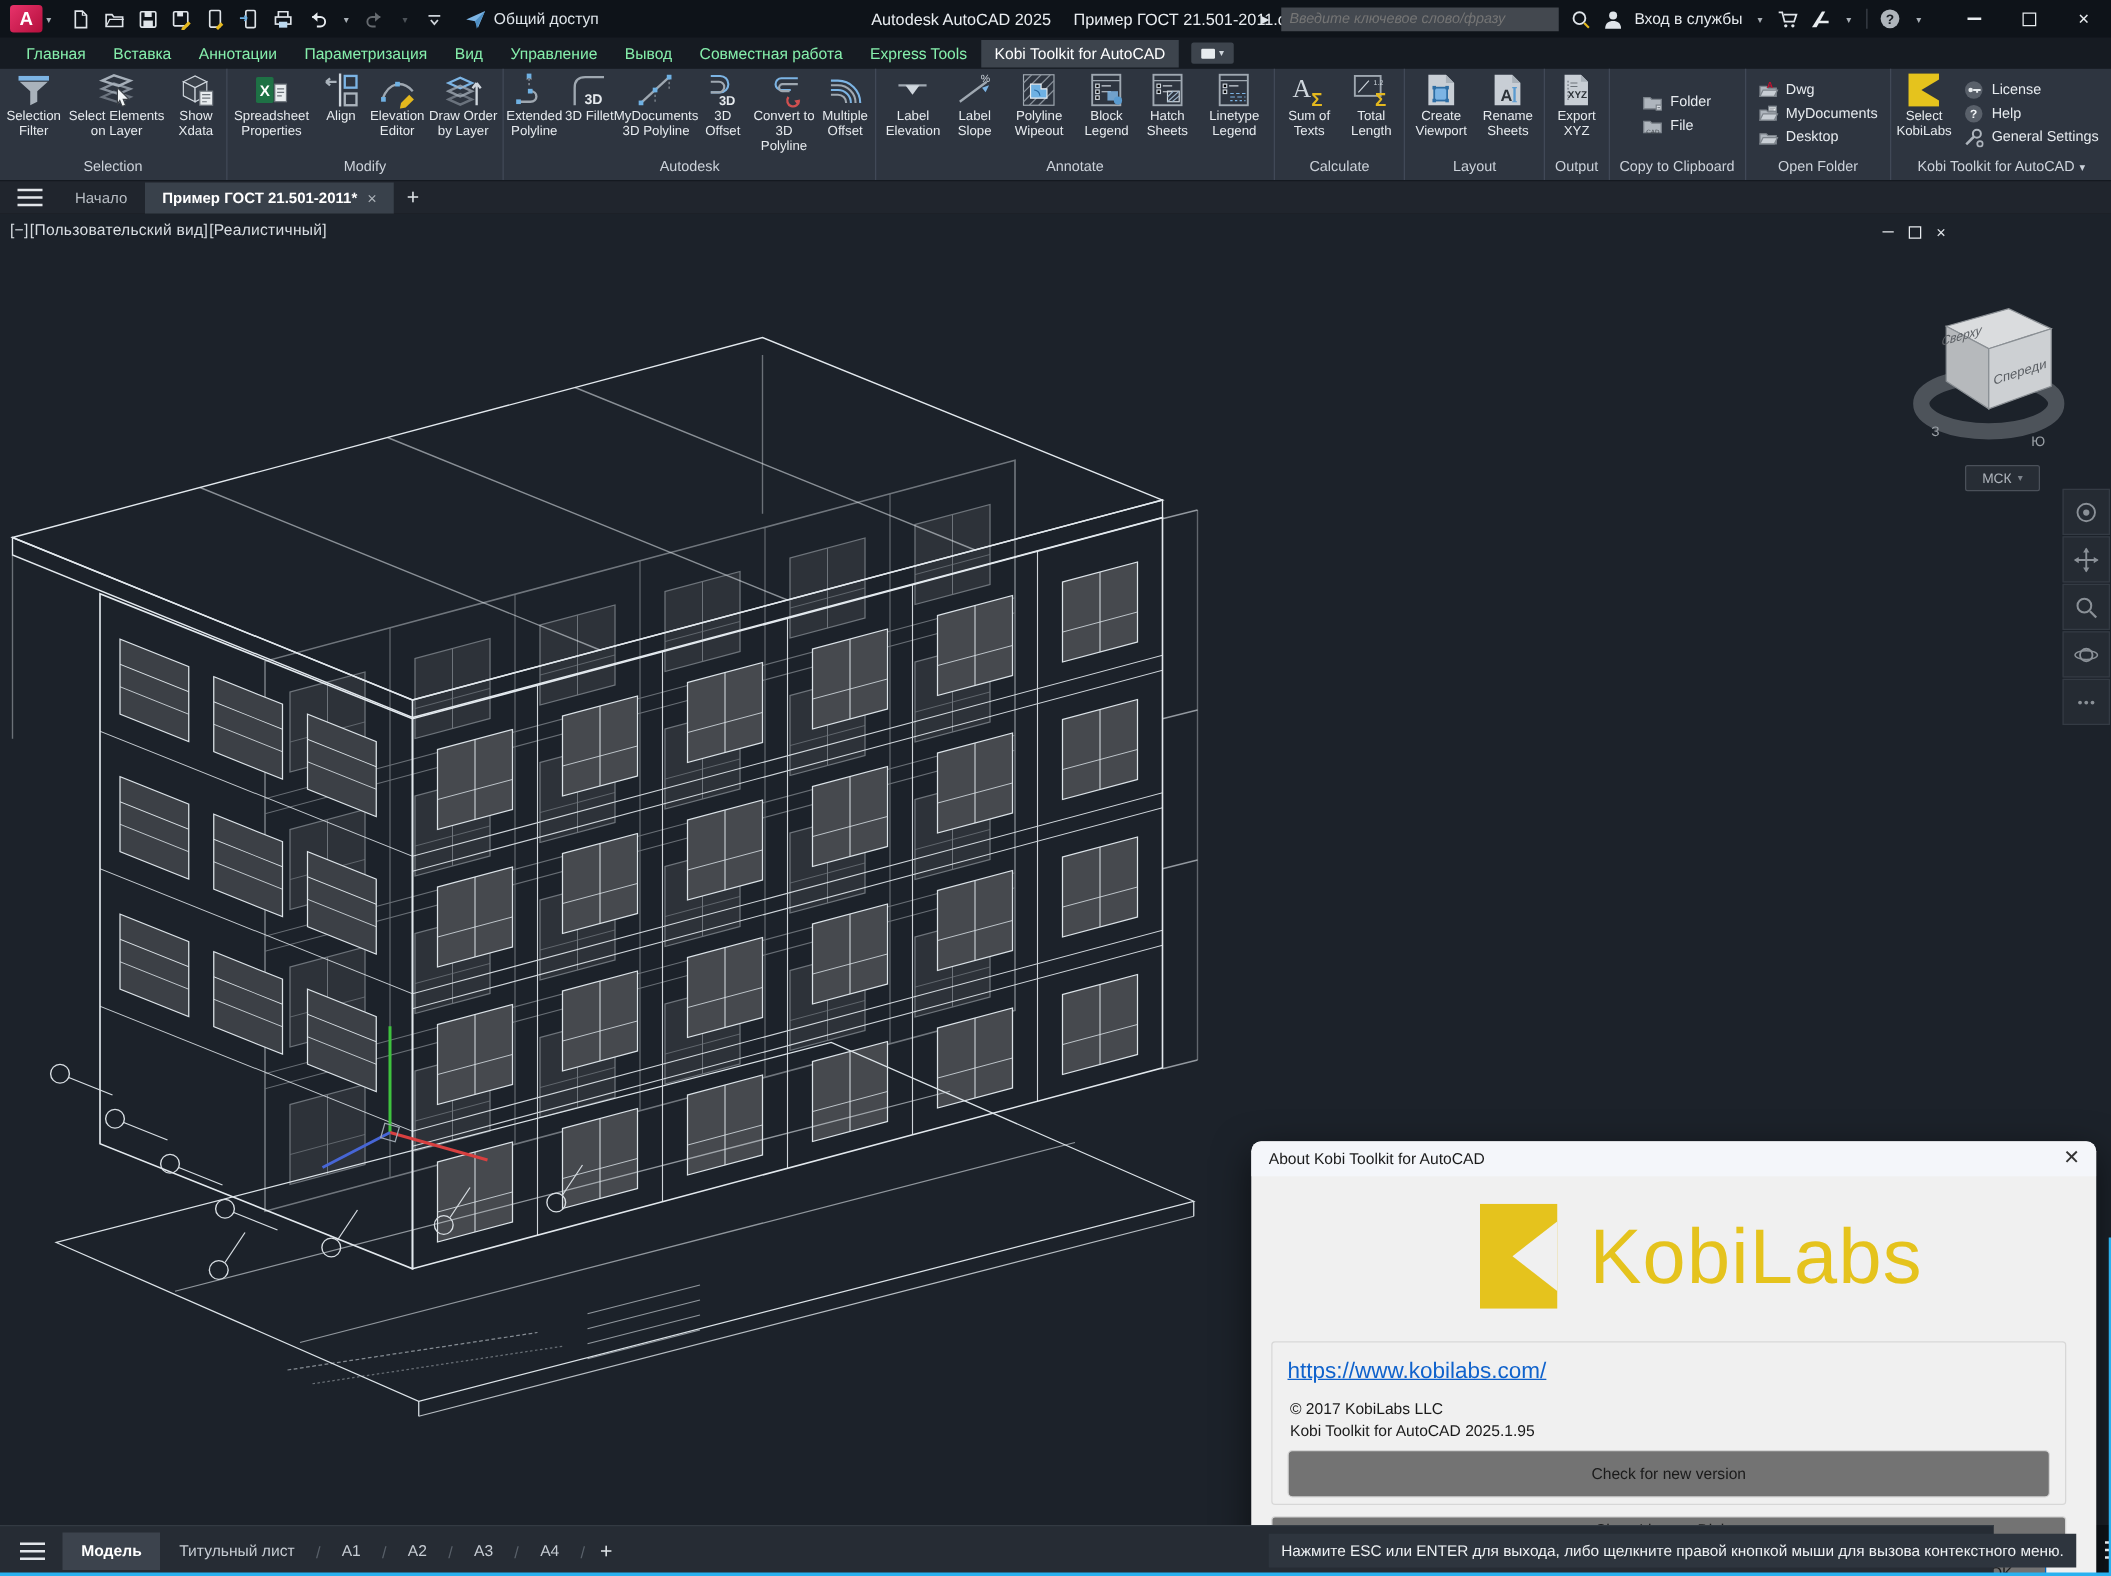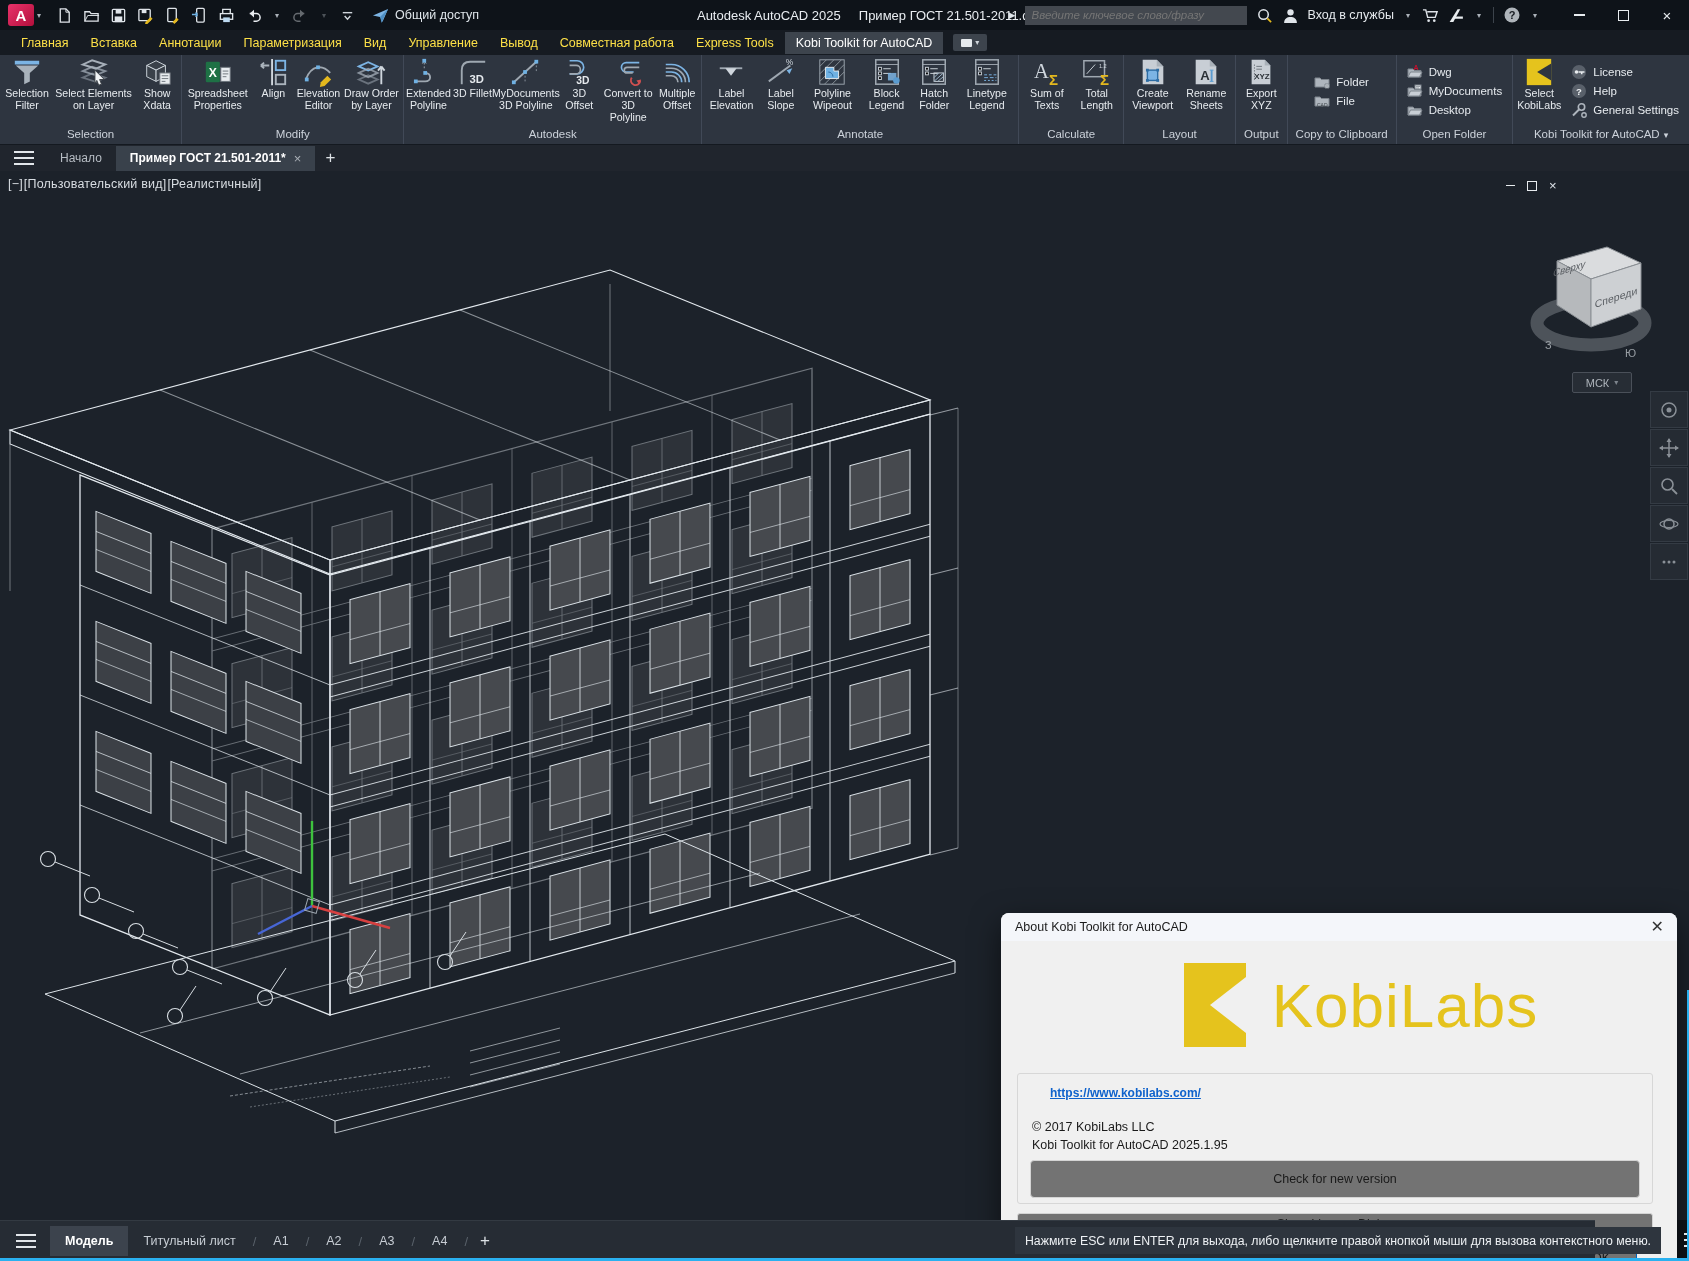--- a/index.html
+++ b/index.html
@@ -25,21 +25,21 @@
   .tbtxt{color:#e6eaee;font-size:12.5px;}
   .tsep{width:1px;height:16px;background:#3c434b;}
   .winbtns{display:flex;height:30px;margin-left:8px;}
   .winbtn{width:44px;height:30px;display:flex;align-items:center;justify-content:center;color:#e8ecef;}
   .mini{width:11px;height:1.5px;background:#e8ecef;}
   .maxi{width:9px;height:9px;border:1.4px solid #e8ecef;}
   .closex{font-size:15px;line-height:1;}
 
   
   #ribbontabs{position:absolute;left:0;top:30px;width:1689px;height:25px;background:#161b22;display:flex;align-items:center;padding-left:10px;box-sizing:border-box;}
-  .rtab{padding:4px 11px;color:#fde047;font-size:12.5px;white-space:nowrap;}
+  .rtab{padding:4px 11px;color:#86efac;font-size:12.5px;white-space:nowrap;}
   .rtab.active{background:#3d444d;color:#fff;}
   .ribopt{margin-left:10px;width:34px;height:17px;background:#3d444d;border-radius:2px;display:flex;align-items:center;justify-content:center;gap:3px;}
   .ribopt .bx{width:11px;height:8px;background:#e7ebee;border-radius:1px;}
   .ribopt .cv{color:#cfd5db;font-size:8px;}
 
   
   #ribbon{position:absolute;left:0;top:55px;width:1689px;height:90px;background:#2e3540;display:flex;border-bottom:1px solid #141920;box-sizing:border-box;}
   .panel{display:flex;flex-direction:column;padding:0 2px;}
   .panel + .panel{border-left:1px solid #414957;}
   .pbody{height:72px;display:flex;align-items:flex-start;justify-content:center;}
@@ -82,21 +82,21 @@
   
   #dialog{position:absolute;left:1001px;top:742px;width:676px;height:363px;background:#f0f0f0;
      border-radius:8px 8px 3px 3px;box-shadow:0 10px 30px rgba(0,0,0,.55);overflow:hidden;}
   #dlg-title{height:28px;background:#f4f6fa;display:flex;align-items:center;}
   #dlg-title .t{margin-left:14px;font-size:12.5px;color:#1a1a1a;}
   #dlg-close{margin-left:auto;margin-right:13px;font-size:16px;color:#333;line-height:1;}
   #dlg-logo-row{margin-top:22px;display:flex;align-items:center;justify-content:center;gap:26px;margin-left:44px;}
   #dlg-logo{width:62px;height:84px;}
   #dlg-logotext{font-size:62px;color:#e5c31d;font-weight:500;letter-spacing:1px;}
   #dlg-group{position:absolute;left:16px;top:160px;width:636px;height:131px;border:1px solid #d7d7d7;border-radius:3px;box-sizing:border-box;}
-  #dlg-link{position:absolute;left:32px;top:12px;font-size:12px;color:#0f62cc;text-decoration:underline;font-weight:bold;}
+  #dlg-link{position:absolute;left:12px;top:12px;font-size:18px;color:#0f62cc;text-decoration:underline;}
   #dlg-copy{position:absolute;left:14px;top:46px;font-size:12.5px;color:#1a1a1a;}
   #dlg-ver{position:absolute;left:14px;top:64px;font-size:12.5px;color:#1a1a1a;}
   .dlgbtn{background:#737373;border:1px solid #d4d4d4;border-radius:4px;font-size:12.5px;color:#1a1a1a;
      display:flex;align-items:center;justify-content:center;box-sizing:border-box;}
   #dlg-check{position:absolute;left:12px;top:86px;width:610px;height:38px;}
   #dlg-license{position:absolute;left:16px;top:300px;width:636px;height:22px;border-radius:3px;}
   #dlg-ok{position:absolute;left:564px;top:334px;width:72px;height:22px;border:1px solid #0067c0;border-radius:3px;}
 
   
   #bottombar{position:absolute;left:0;top:1220px;width:1595px;height:41px;background:#262c34;border-top:1px solid #333a42;box-sizing:border-box;display:flex;align-items:center;}
@@ -433,21 +433,21 @@
               <rect x="7" y="16" width="3" height="3"></rect>
               <line x1="12" y1="17.5" x2="20" y2="17.5"></line>
             </g>
             <rect x="16" y="17" width="10" height="9" fill="none" stroke="#cfd6dd"></rect>
             <g stroke="#9fb7cc">
               <line x1="16" y1="22" x2="21" y2="17"></line>
               <line x1="16" y1="26" x2="26" y2="17"></line>
               <line x1="20" y1="26" x2="26" y2="21"></line>
             </g>
           </svg>
-        <span class="blab">Hatch Folder</span>
+        <span class="blab">Hatch Sheets</span>
       </div>
       <div class="rbtn">
         <svg class="ic" viewBox="0 0 32 32">
             <rect x="4" y="3" width="24" height="26" fill="none" stroke="#9fa8b1" stroke-width="1.6"></rect>
             <line x1="4" y1="8" x2="28" y2="8" stroke="#9fa8b1"></line>
             <g stroke="#cfd6dd">
               <rect x="7" y="11" width="3" height="3"></rect>
               <line x1="12" y1="12.5" x2="20" y2="12.5"></line>
               <rect x="7" y="16" width="3" height="3"></rect>
             </g>

